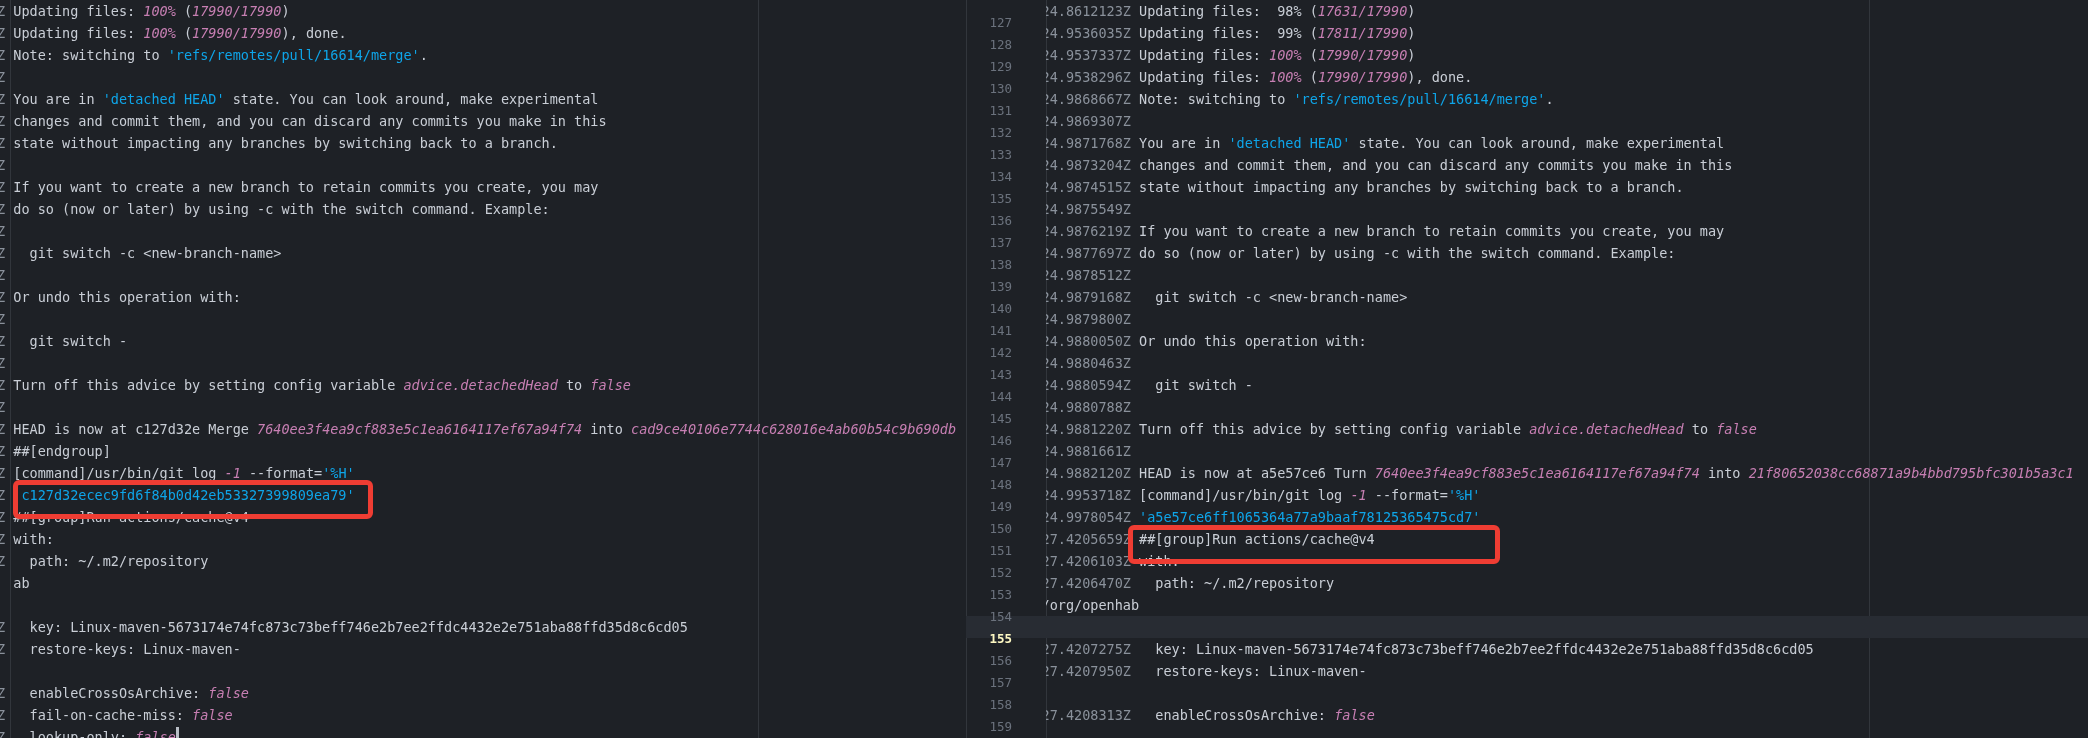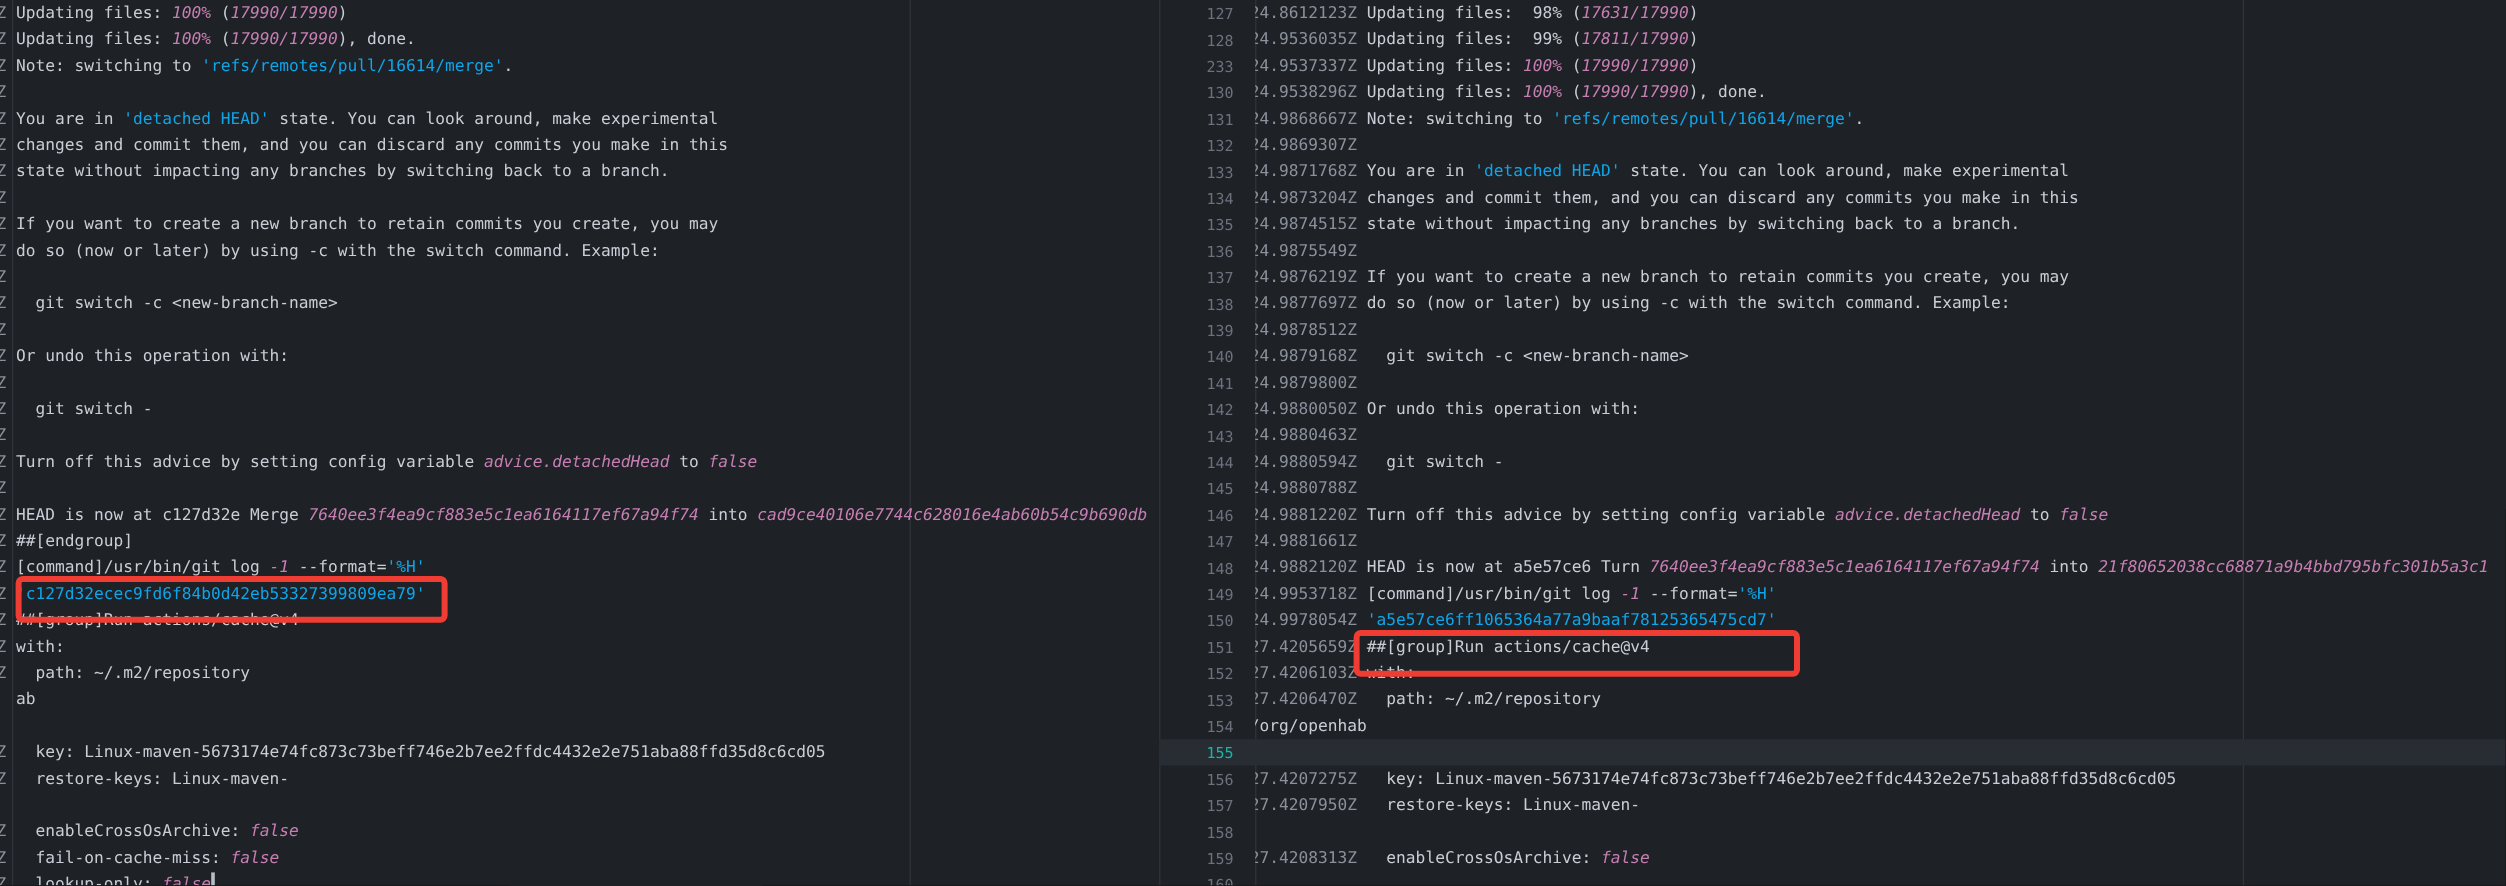--- a/index.html
+++ b/index.html
@@ -16,24 +16,24 @@
   .pane{position:absolute;top:0;bottom:0;overflow:hidden;z-index:3;}
   #pane-left{left:0;width:966px;}
   #pane-right{left:1046px;width:1166px;}
   .row{height:22px;white-space:pre;}
   #pane-left .row{margin-left:-3px;}
   #pane-right .row{margin-left:-4.5px;}
   .sg-d{color:#c9ced6;}
   .sg-t{color:#8a919b;}
   .sg-n{color:#c77fb3;font-style:italic;}
   .sg-s{color:#0ea5e9;}
-  #gutter{position:absolute;top:1px;bottom:0;left:966px;width:80px;z-index:3;margin-left:16px;}
+  #gutter{position:absolute;top:12px;bottom:0;left:966px;width:80px;z-index:3;}
   .lnum{height:22px;line-height:22px;text-align:right;padding-right:34px;
         box-sizing:border-box;font-size:12.5px;color:#6b727d;}
-  .lnum.active{color:#14b8a6;}
+  .lnum.active{color:#fef9c3;font-weight:bold;}
   .hl-box{position:absolute;border:5px solid #ef3d33;border-radius:6px;
           background:transparent;z-index:4;}
   #hl-box-left{left:13px;top:480px;width:350px;height:29px;}
   #hl-box-right{left:1128px;top:525px;width:362px;height:29px;}
   #cursor{position:absolute;left:176px;top:727px;width:2.5px;height:11px;
           background:#b9bec6;z-index:5;}
 </style>
 </head>
 <body>
 
@@ -79,21 +79,21 @@
       <div class="row"><span class="sg-t">Z </span><span class="sg-d">  restore-keys: Linux-maven-</span></div>
       <div class="row"></div>
       <div class="row"><span class="sg-t">Z </span><span class="sg-d">  enableCrossOsArchive: </span><span class="sg-n">false</span></div>
       <div class="row"><span class="sg-t">Z </span><span class="sg-d">  fail-on-cache-miss: </span><span class="sg-n">false</span></div>
       <div class="row"><span class="sg-t">Z </span><span class="sg-d">  lookup-only: </span><span class="sg-n">false</span></div>
     </section>
 
   <div id="gutter">
       <div class="lnum">127</div>
       <div class="lnum">128</div>
-      <div class="lnum">233</div>
+      <div class="lnum">129</div>
       <div class="lnum">130</div>
       <div class="lnum">131</div>
       <div class="lnum">132</div>
       <div class="lnum">133</div>
       <div class="lnum">134</div>
       <div class="lnum">135</div>
       <div class="lnum">136</div>
       <div class="lnum">137</div>
       <div class="lnum">138</div>
       <div class="lnum">139</div>

